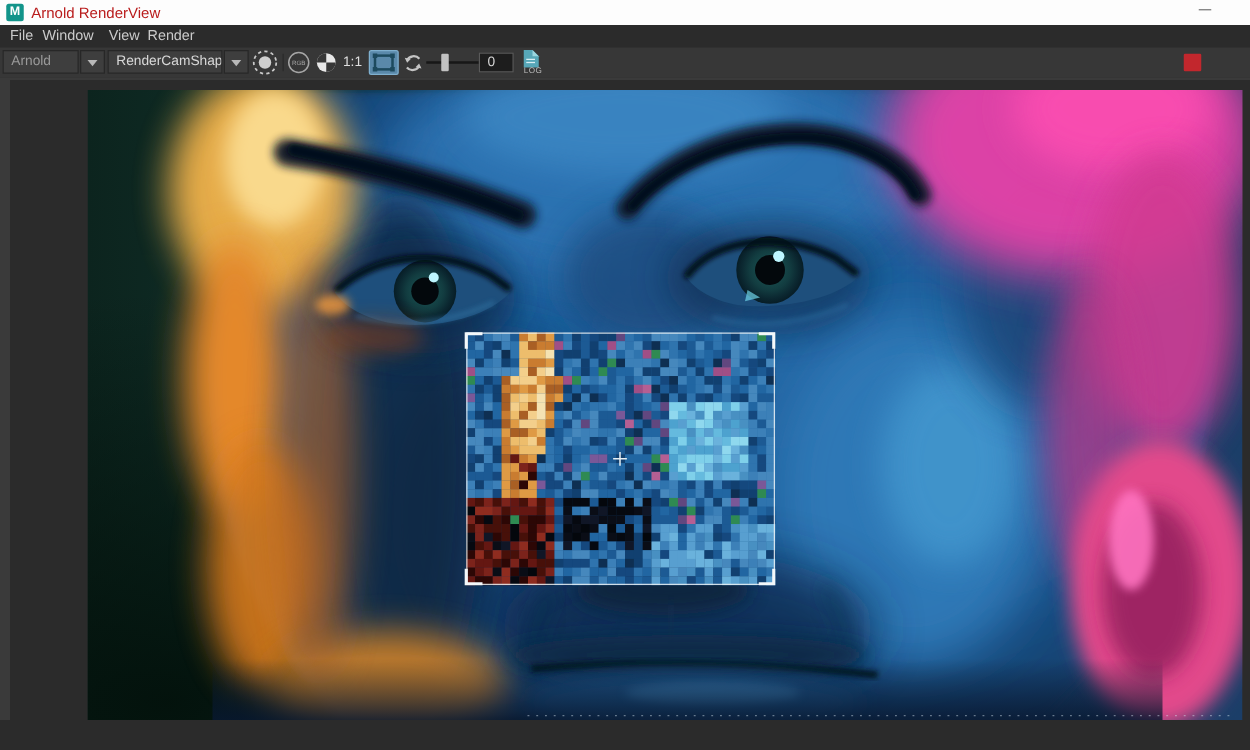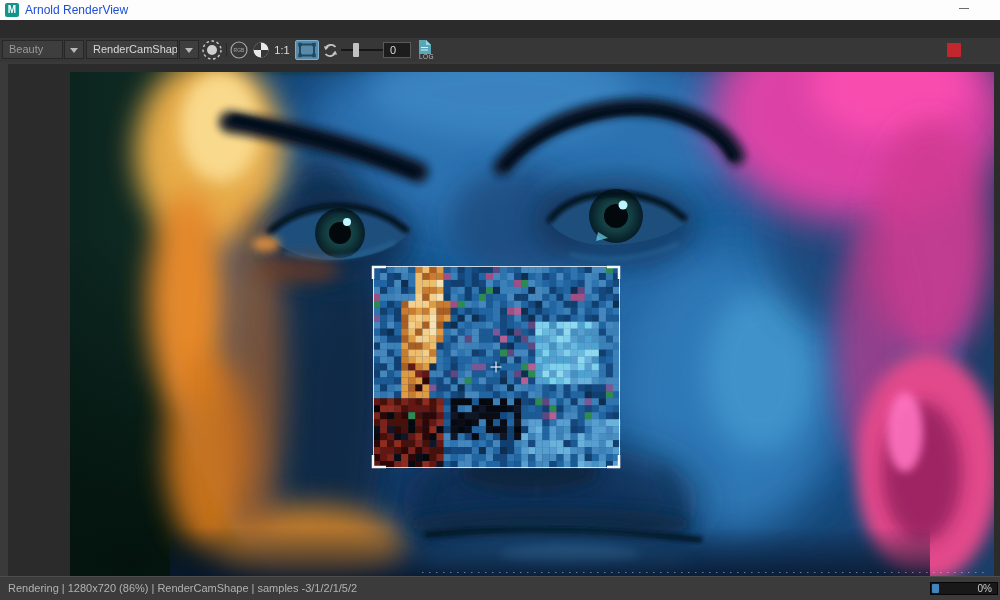--- a/index.html
+++ b/index.html
@@ -6,21 +6,21 @@
   html,body { width:1000px; height:600px; overflow:hidden; background:#2b2b2b;
               font-family:"Liberation Sans", sans-serif; }
   .stage { position:relative; width:1000px; height:600px; }
 
   
   .titlebar { position:absolute; left:0; top:0; width:1000px; height:20px; background:#fdfdfd; }
   .maya-icon { position:absolute; left:5px; top:3px; width:14px; height:14px; background:#12948a;
                border-radius:2px; color:#fff; font-size:10px; font-weight:bold; text-align:center;
                line-height:14px; }
   .title-text { position:absolute; left:25px; top:0; height:20px; line-height:20px;
-                font-size:12px; color:#1d4ed8; }
+                font-size:12px; color:#b91c1c; }
   .minimize { position:absolute; left:950px; top:0; width:28px; height:20px; text-align:center;
               color:#3a3a3a; font-size:10px; line-height:16px; cursor:default; }
 
   
   .menubar { position:absolute; left:0; top:20px; width:1000px; height:18px; background:#2b2b2b; }
   .menu-item { position:absolute; top:0; height:18px; line-height:18px; font-size:11.5px;
                color:#cbcbcb; cursor:default; }
 
   
   .toolbar { position:absolute; left:0; top:38px; width:1000px; height:24px; background:#373737; }
@@ -72,23 +72,29 @@
 <body>
 
 <div class="stage">
 
   <div class="titlebar">
     <div class="maya-icon">M</div>
     <span class="title-text">Arnold RenderView</span>
     <span class="minimize">—</span>
   </div>
 
+  <div class="menubar">
+    <span class="menu-item" style="left:8px">File</span>
+    <span class="menu-item" style="left:34px">Window</span>
+    <span class="menu-item" style="left:87px">View</span>
+    <span class="menu-item" style="left:118px">Render</span>
+  </div>
 
   <div class="toolbar">
-    <div class="combo-field" style="left:2px; width:61px; color:#9a9a9a">Beauty</div>
+    <div class="combo-field" style="left:2px; width:61px; color:#9a9a9a">Arnold</div>
     <div class="combo-arrow" style="left:64px"></div>
 
     <div class="combo-field" style="left:86px; width:92px; color:#d8d8d8">RenderCamShape</div>
     <div class="combo-arrow" style="left:179px"></div>
 
     <div class="tb-btn" style="left:200px; width:24px">
       <svg width="22" height="22" viewBox="0 0 22 22">
         <circle cx="11" cy="11" r="9" fill="none" stroke="#c8c8c8" stroke-width="1.4" stroke-dasharray="2.6 2.6"></circle>
         <circle cx="11" cy="11" r="5" fill="#cfcfcf"></circle>
       </svg>
@@ -1308,21 +1314,14 @@
           <g stroke="#e6eef3" stroke-width="1.2">
             <path d="M 420.5 295 H 431.5"></path>
             <path d="M 426 289.5 V 300.5"></path>
           </g>
         </svg>
 
       </div>
     </div>
   </div>
 
-  <div class="statusbar">
-    <span class="status-text">Rendering | 1280x720 (86%) | RenderCamShape | samples -3/1/2/1/5/2</span>
-    <div class="progress">
-      <div class="progress-fill"></div>
-      <span class="progress-label">0%</span>
-    </div>
-  </div>
 
 </div>
 
 </body></html>

